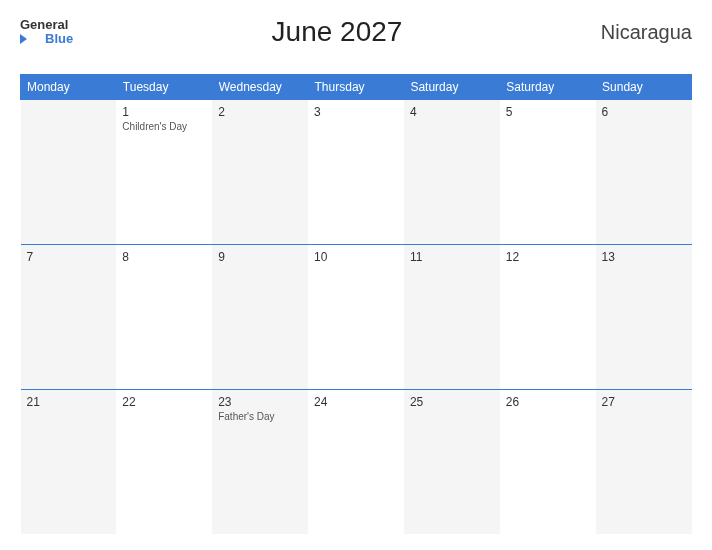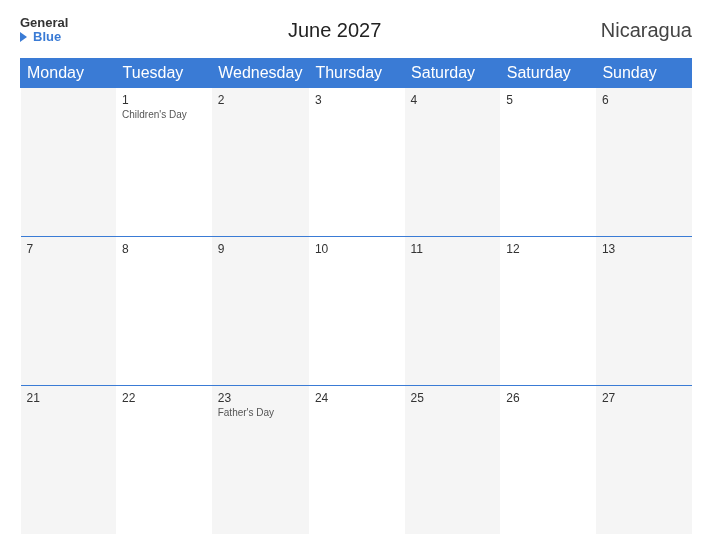--- a/index.html
+++ b/index.html
@@ -11,51 +11,51 @@
       display: flex;
       flex-direction: column;
       align-items: center;
       padding: 16px 20px;
     }
     .header {
       width: 100%;
       display: flex;
       align-items: center;
       justify-content: space-between;
-      margin-bottom: 14px;
+      margin-bottom: 26px;
     }
     .logo {
       display: flex;
       flex-direction: column;
       align-items: flex-start;
     }
     .logo-general {
       font-size: 13px;
       font-weight: bold;
       color: #333;
       line-height: 1;
     }
     .logo-blue {
       font-size: 13px;
       font-weight: bold;
       color: #3a7bd5;
       display: flex;
       align-items: center;
-      gap: 6px;
+      gap: 18px;
     }
     .logo-triangle {
       width: 0;
       height: 0;
       border-left: 7px solid #3a7bd5;
       border-top: 5px solid transparent;
       border-bottom: 5px solid transparent;
       display: inline-block;
     }
     .month-title {
-      font-size: 20px;
+      font-size: 28px;
       font-weight: normal;
       color: #222;
       flex: 1;
       text-align: center;
     }
     .country {
       font-size: 20px;
       color: #444;
       min-width: 80px;
       text-align: right;
@@ -63,21 +63,21 @@
     .calendar {
       width: 100%;
       border-collapse: collapse;
       flex: 1;
     }
     .calendar thead tr {
       background-color: #3a7bd5;
     }
     .calendar thead th {
       color: #fff;
-      font-size: 16px;
+      font-size: 12px;
       font-weight: normal;
       padding: 5px 6px;
       text-align: left;
       border: 1px solid #3a7bd5;
     }
     .calendar tbody tr {
       border-top: 1.5px solid #3a7bd5;
     }
     .calendar tbody td {
       width: calc(100% / 7);

